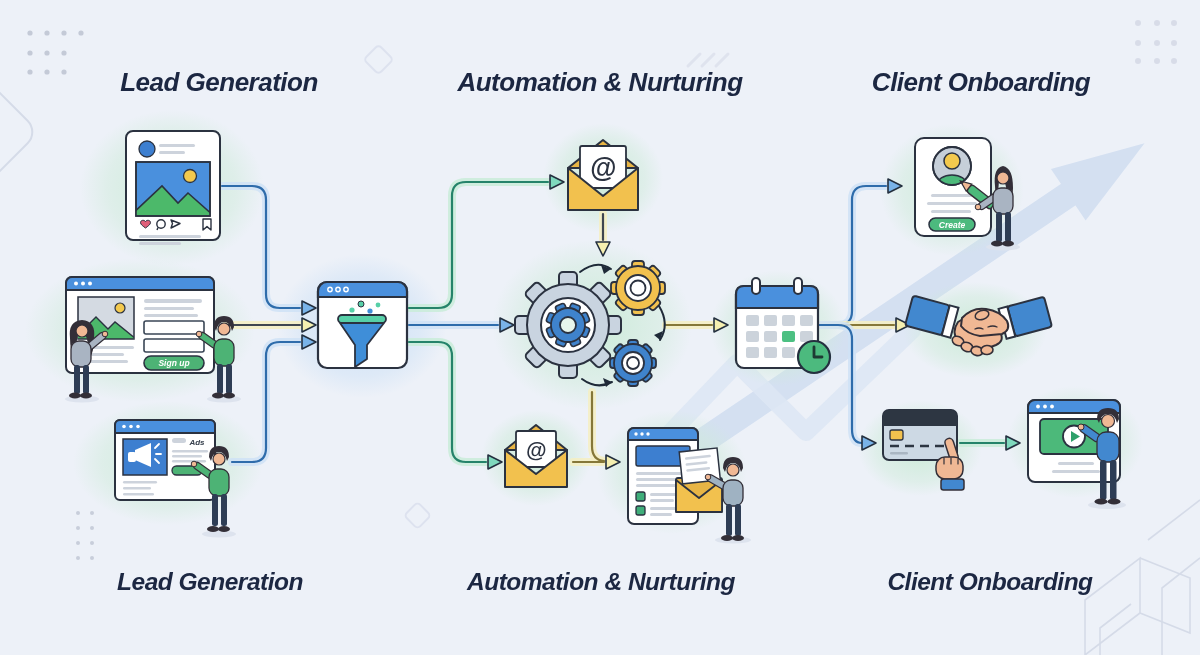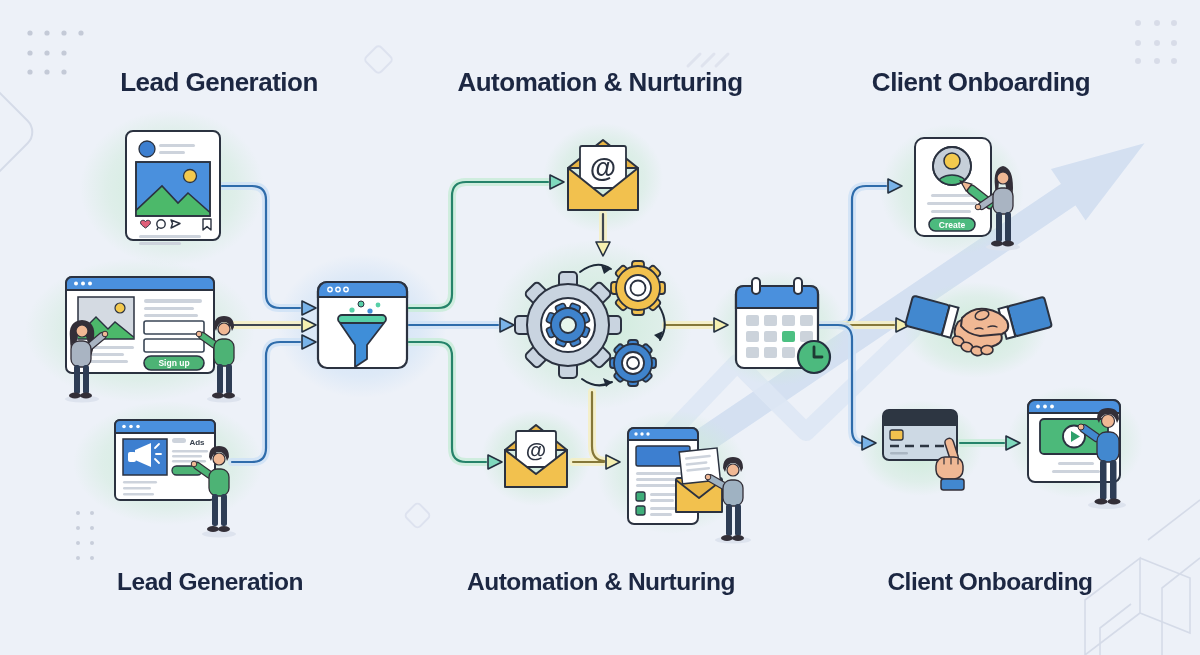--- a/index.html
+++ b/index.html
@@ -1,16 +1,16 @@
 <!DOCTYPE html>
 <html><head>
 <meta charset="utf-8">
 <style>
   html,body{margin:0;padding:0;background:#edf1f8;width:1200px;height:655px;overflow:hidden;}
-  .stage{position:relative;width:1200px;height:538px;}
+  .stage{position:relative;width:1200px;height:538px;font-style:italic;}
   svg{display:block;}
   text{font-family:"Liberation Sans", sans-serif;}
   .hdr{font-weight:700;font-size:26px;fill:#1c2742;letter-spacing:-0.5px;}
   .hdr-b{font-weight:700;font-size:24.5px;fill:#1c2742;letter-spacing:-0.5px;}
   .btn-txt{font-weight:700;font-size:8.5px;fill:#ffffff;}
   .tiny-txt{font-weight:700;font-size:8px;fill:#39424f;}
   .at-big{font-weight:700;font-size:27px;fill:#2b3240;}
   .at-small{font-weight:700;font-size:21px;fill:#2b3240;}
   .ln{stroke-width:2.2;fill:none;stroke-linecap:round;}
   .glow{stroke-width:8;fill:none;stroke-linecap:round;opacity:.85;}

